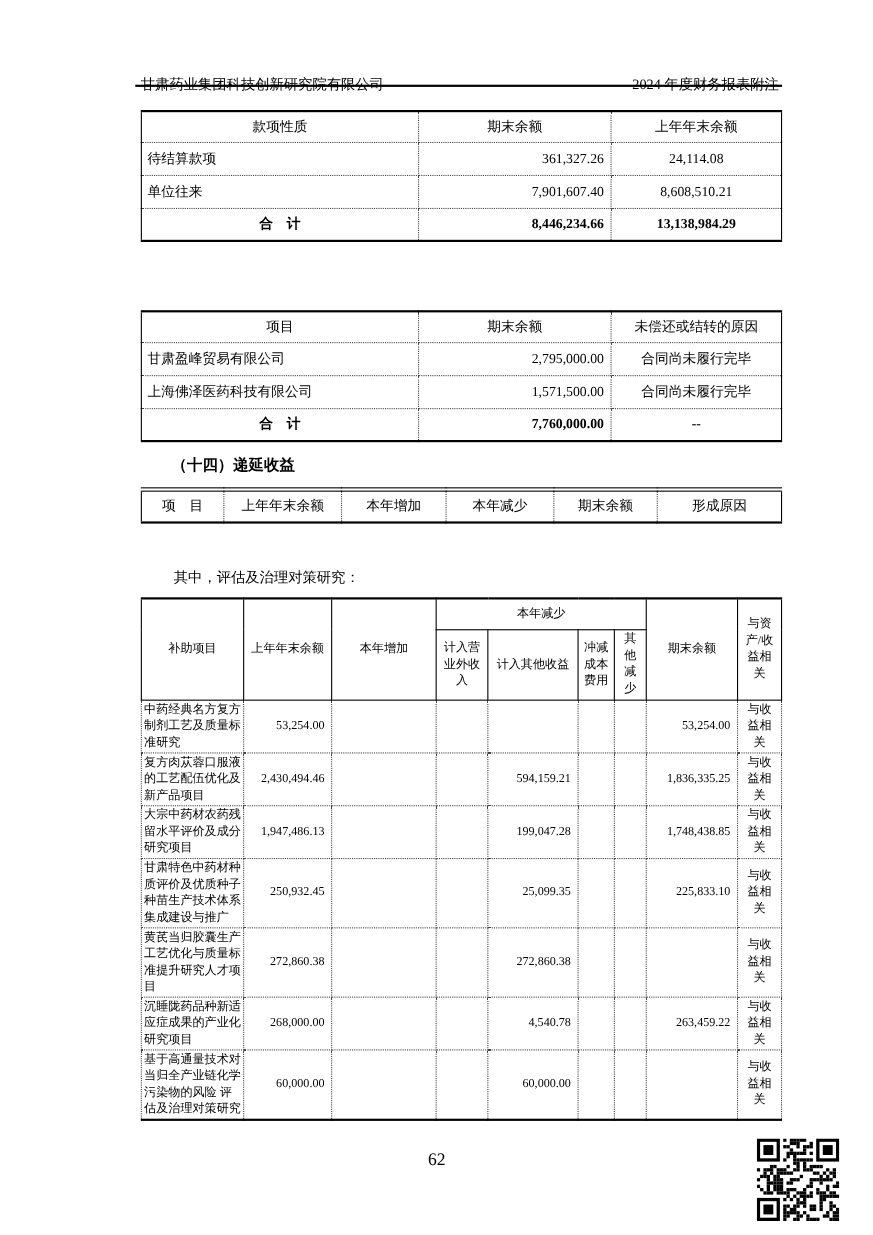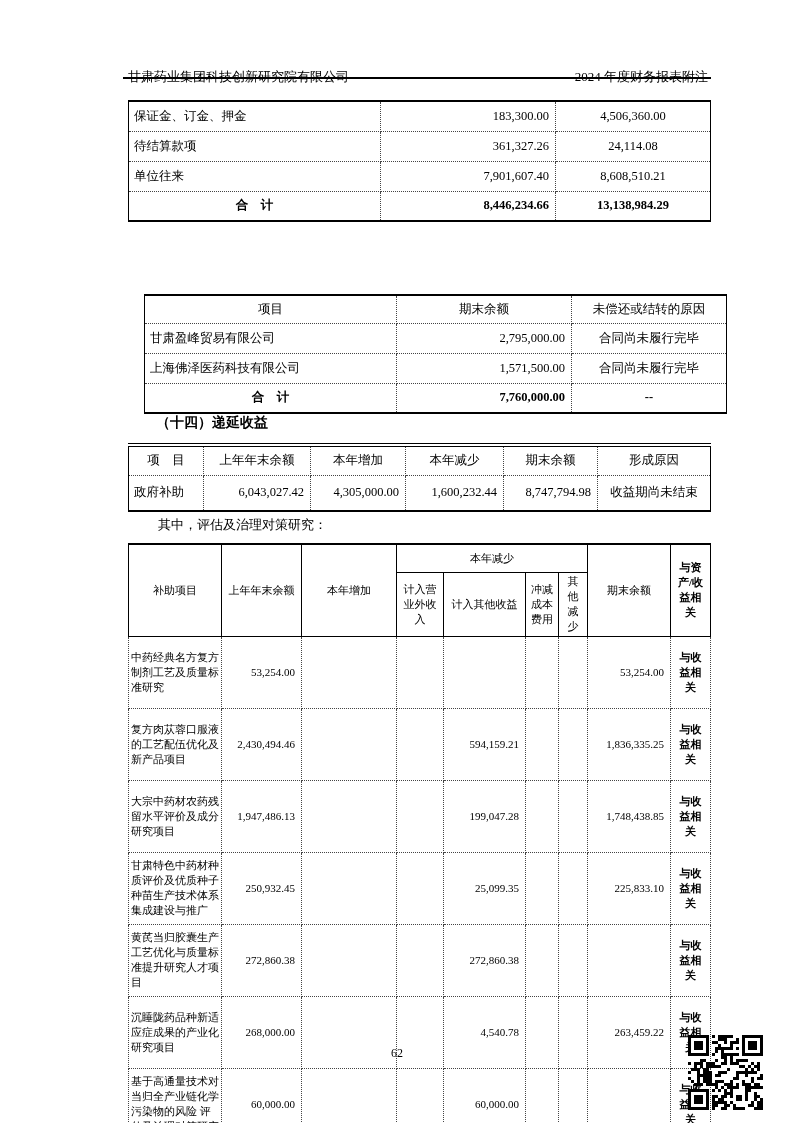--- a/index.html
+++ b/index.html
@@ -14,60 +14,60 @@
      font-size:12.5px;border-top:2.5px solid #000;border-bottom:2.5px solid #000;
      border-left:1.2px solid #000;border-right:1.2px solid #000;}
   .t td{border:1px dotted #444;vertical-align:middle;padding:1px 5px;overflow:hidden;}
   .t tr.h td{text-align:center;font-weight:normal;}
   .lft{text-align:left;}
   .num{text-align:right;padding-right:6px !important;}
   .ctr{text-align:center;}
   .tot td{font-weight:bold;}
   .tot td:first-child{text-align:center;}
   .t1{top:100px;} .t1 tr{height:30px;} .t1 tr.h{height:28px;}
-  .t2{top:294px;margin-left:16px;} .t2 tr{height:30px;} .t2 tr.h{height:28px;}
+  .t2{top:282px;} .t2 tr{height:30px;} .t2 tr.h{height:28px;}
   .t3{top:443px;border-top:4px double #000;} .t3 tr.h{height:30px;} .t3 tr.d{height:36px;}
   
   .t4{top:543px;font-size:11px;line-height:15px;
       border-left:1px dotted #444;border-right:1px dotted #444;}
   .t4 td{padding:1px 3px;}
   .t4 tr.g{height:28px;} .t4 tr.s{height:64px;}
   .t4 tr.g td,.t4 tr.s td{border:1px solid #000;text-align:center;}
   .t4 td.name{text-align:left;padding:1px 1px 1px 2px;}
-  .t4 td.rel{text-align:center;padding:13px 6px;font-weight:bold;}
+  .t4 td.rel{text-align:center;padding:1px 6px;}
   .t4 td.vch{padding:1px 8px;}
   .para{position:absolute;font-size:13px;white-space:nowrap;}
   #para1{left:158px;top:255px;}
   #heading14{left:156px;top:414px;font-weight:bold;font-size:14px;}
   #para2{left:158px;top:516px;}
-  #pageno{position:absolute;left:0;top:1046px;width:794px;text-align:center;font-size:12px;}
+  #pageno{position:absolute;left:0;top:1046px;width:794px;text-align:center;font-size:16px;}
   #qr{position:absolute;left:688px;top:1035px;width:75px;height:75px;}
 </style>
 </head>
 <body>
 
 <div class="page">
 
   <div class="hdr">
     <span>甘肃药业集团科技创新研究院有限公司</span>
     <span>2024 年度财务报表附注</span>
   </div>
   <div class="hdr-rule"></div>
 
   <table class="t t1">
     <colgroup>
         <col style="width:252px">
         <col style="width:175px">
         <col style="width:155px">
       </colgroup>
     <tbody>
-      <tr>
-        <td class="lft">保证金、订金、押金</td>
-        <td class="num">183,300.00</td>
-        <td class="ctr">4,506,360.00</td>
+      <tr class="h">
+        <td>款项性质</td>
+        <td>期末余额</td>
+        <td>上年年末余额</td>
       </tr>
       <tr>
         <td class="lft">待结算款项</td>
         <td class="num">361,327.26</td>
         <td class="ctr">24,114.08</td>
       </tr>
       <tr>
         <td class="lft">单位往来</td>
         <td class="num">7,901,607.40</td>
         <td class="ctr">8,608,510.21</td>
@@ -123,28 +123,20 @@
         <col style="width:113px">
       </colgroup>
     <tbody>
       <tr class="h">
         <td>项　目</td>
         <td>上年年末余额</td>
         <td>本年增加</td>
         <td>本年减少</td>
         <td>期末余额</td>
         <td>形成原因</td>
-      </tr>
-      <tr class="d">
-        <td class="lft">政府补助</td>
-        <td class="num">6,043,027.42</td>
-        <td class="num">4,305,000.00</td>
-        <td class="num">1,600,232.44</td>
-        <td class="num">8,747,794.98</td>
-        <td class="ctr">收益期尚未结束</td>
       </tr>
     </tbody>
   </table>
 
   <div id="para2" class="para">其中，评估及治理对策研究：</div>
 
   <table class="t t4">
     <colgroup>
         <col style="width:93px">
         <col style="width:80px">

